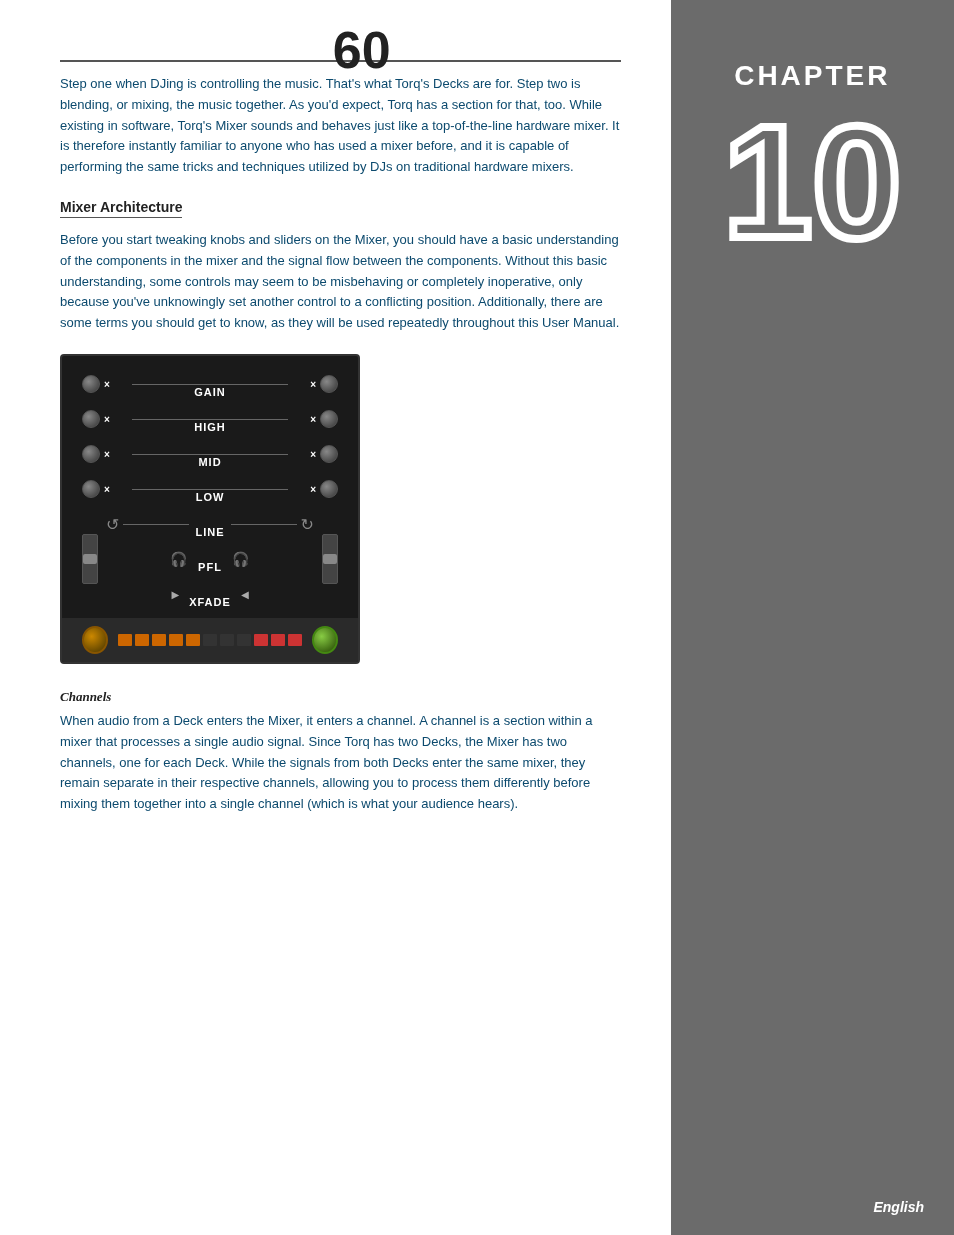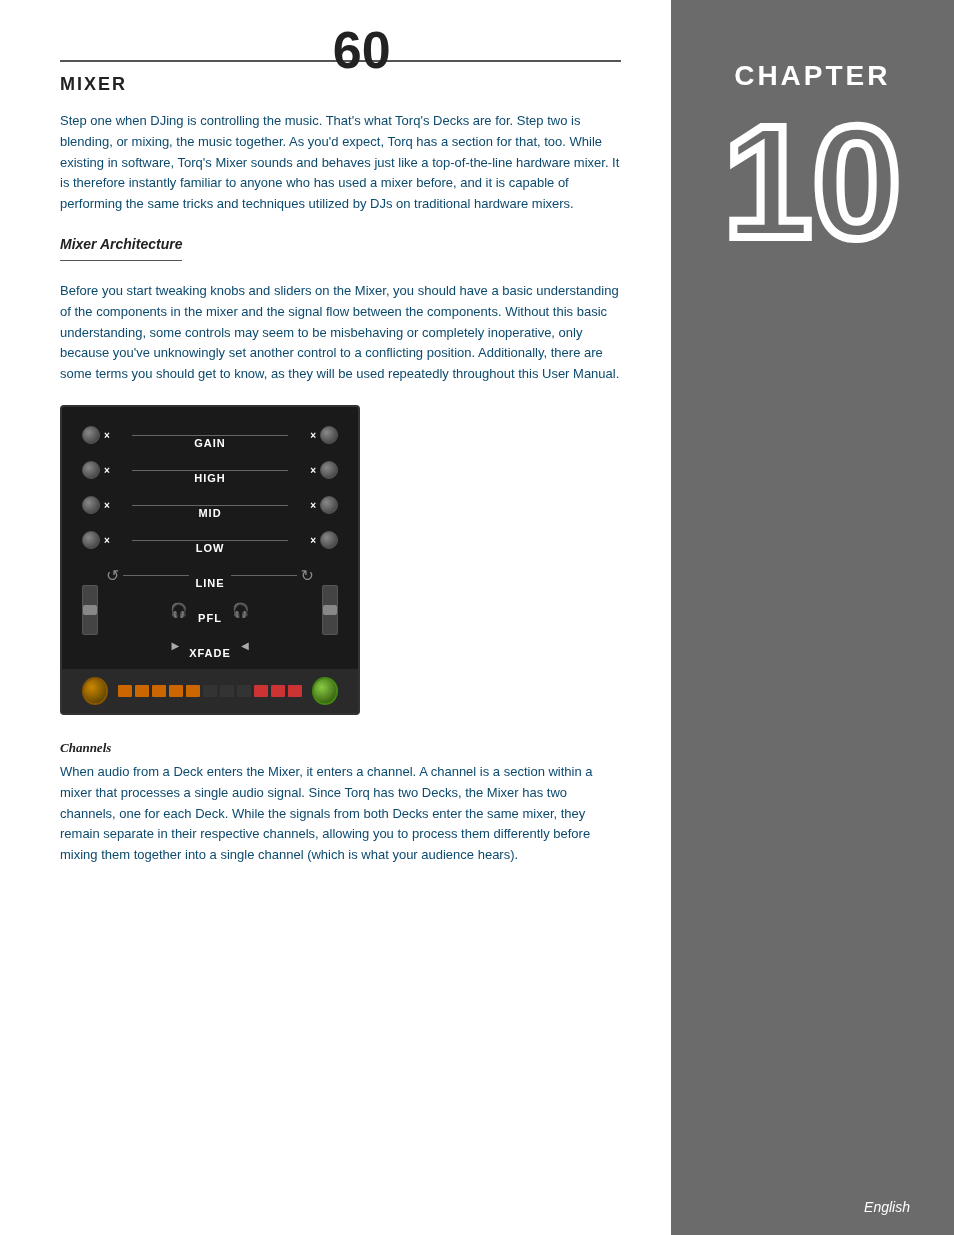--- a/index.html
+++ b/index.html
@@ -65,24 +65,24 @@
       font-family: Arial, Helvetica, sans-serif;
       
       -webkit-text-stroke: 8px #ffffff;
       color: #6b6b6b;
     }
 
     
     .english-label {
       position: absolute;
       bottom: 20px;
-      right: 44px;
+      right: 30px;
       color: #ffffff;
       font-size: 14px;
-      font-weight: normal;
+      font-weight: bold;
       font-style: italic;
       font-family: Arial, Helvetica, sans-serif;
     }
 
     
     .section-rule {
       border: none;
       border-top: 2px solid #555555;
       margin-bottom: 12px;
     }
@@ -103,25 +103,23 @@
       line-height: 1.6;
       color: #0c4a6e;
       margin-bottom: 20px;
       font-family: Arial, Helvetica, sans-serif;
     }
 
     
     .sub-heading {
       font-size: 14px;
       font-weight: bold;
-      font-style: italic;
       color: #222222;
-      margin-bottom: 8px;
       border-bottom: 1px solid #555555;
-      padding-bottom: 8px;
+      padding-bottom: 2px;
       display: inline-block;
       font-family: Arial, Helvetica, sans-serif;
     }
 
     
     .mixer-diagram {
       width: 300px;
       margin: 20px 0 25px 0;
       background: #1a1a1a;
       border: 2px solid #333;
@@ -260,21 +258,20 @@
     }
   </style>
 </head>
 <body>
 
 <div class="main-content">
 
   <div class="page-number">60</div>
 
   <hr class="section-rule">
-  <h1 class="mixer-heading">MIXER</h1>
 
   <p class="body-text">Step one when DJing is controlling the music. That's what Torq's Decks are for. Step two is blending, or mixing, the music together. As you'd expect, Torq has a section for that, too. While existing in software, Torq's Mixer sounds and behaves just like a top-of-the-line hardware mixer. It is therefore instantly familiar to anyone who has used a mixer before, and it is capable of performing the same tricks and techniques utilized by DJs on traditional hardware mixers.</p>
 
   <div style="margin-bottom: 12px;">
     <span class="sub-heading">Mixer Architecture</span>
   </div>
 
   <p class="body-text">Before you start tweaking knobs and sliders on the Mixer, you should have a basic understanding of the components in the mixer and the signal flow between the components. Without this basic understanding, some controls may seem to be misbehaving or completely inoperative, only because you've unknowingly set another control to a conflicting position. Additionally, there are some terms you should get to know, as they will be used repeatedly throughout this User Manual.</p>
 
   <div class="mixer-diagram">

